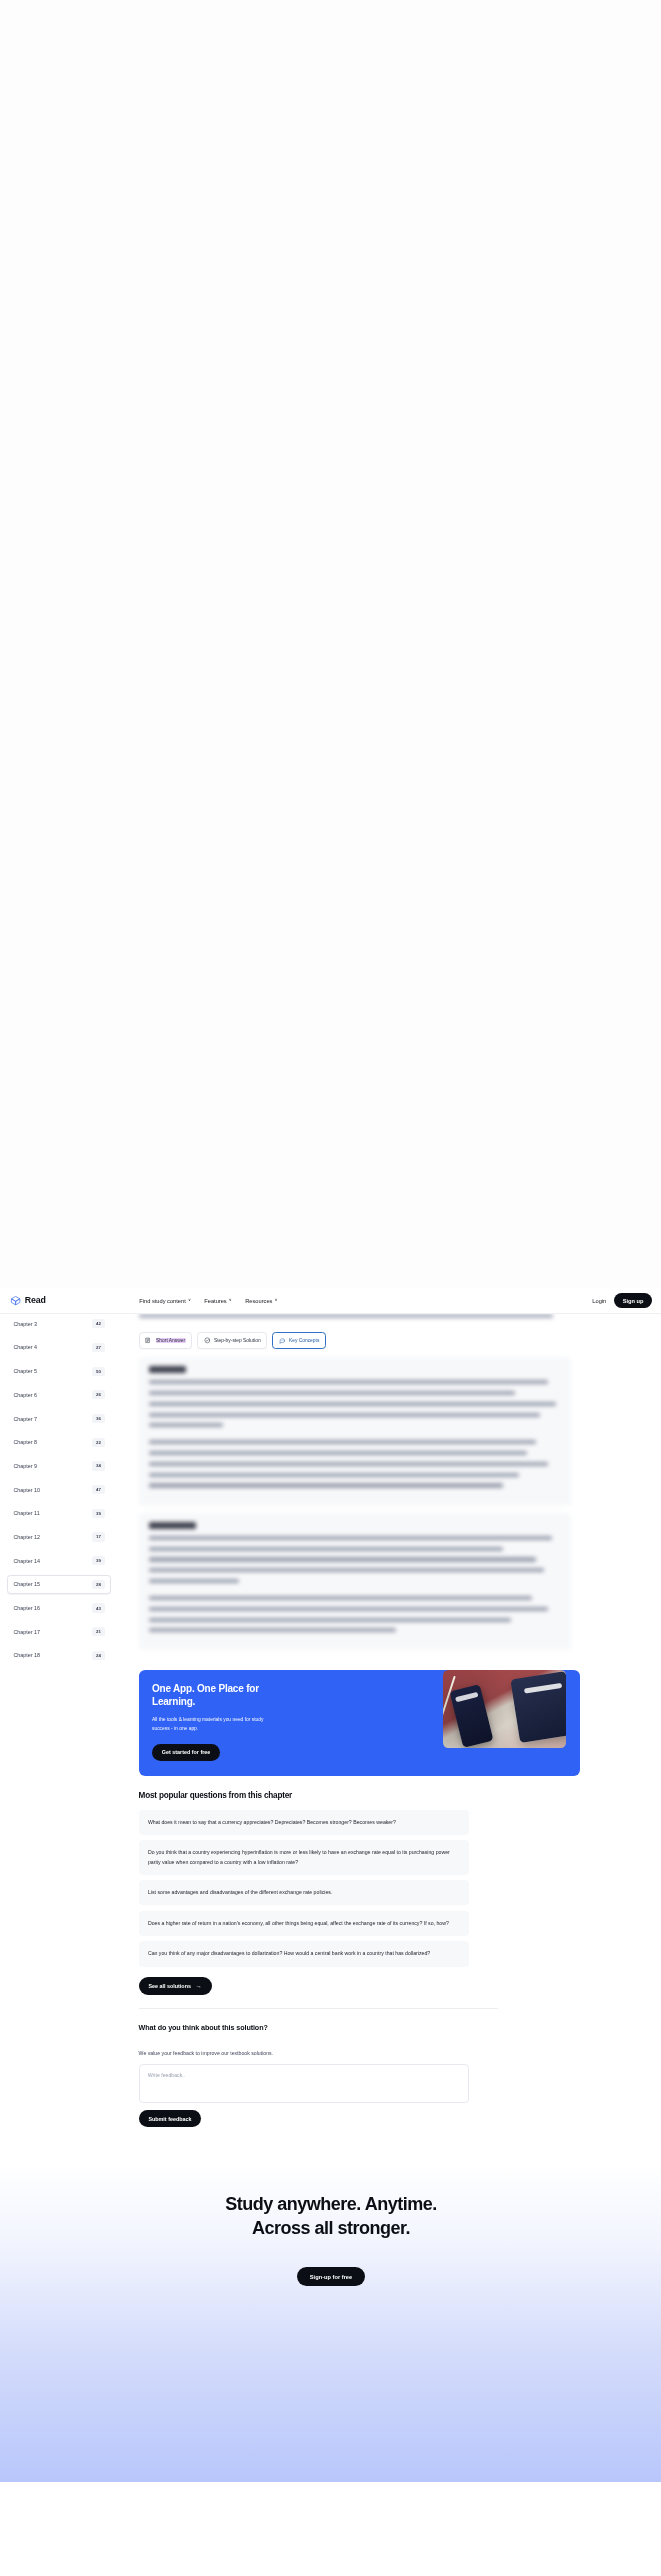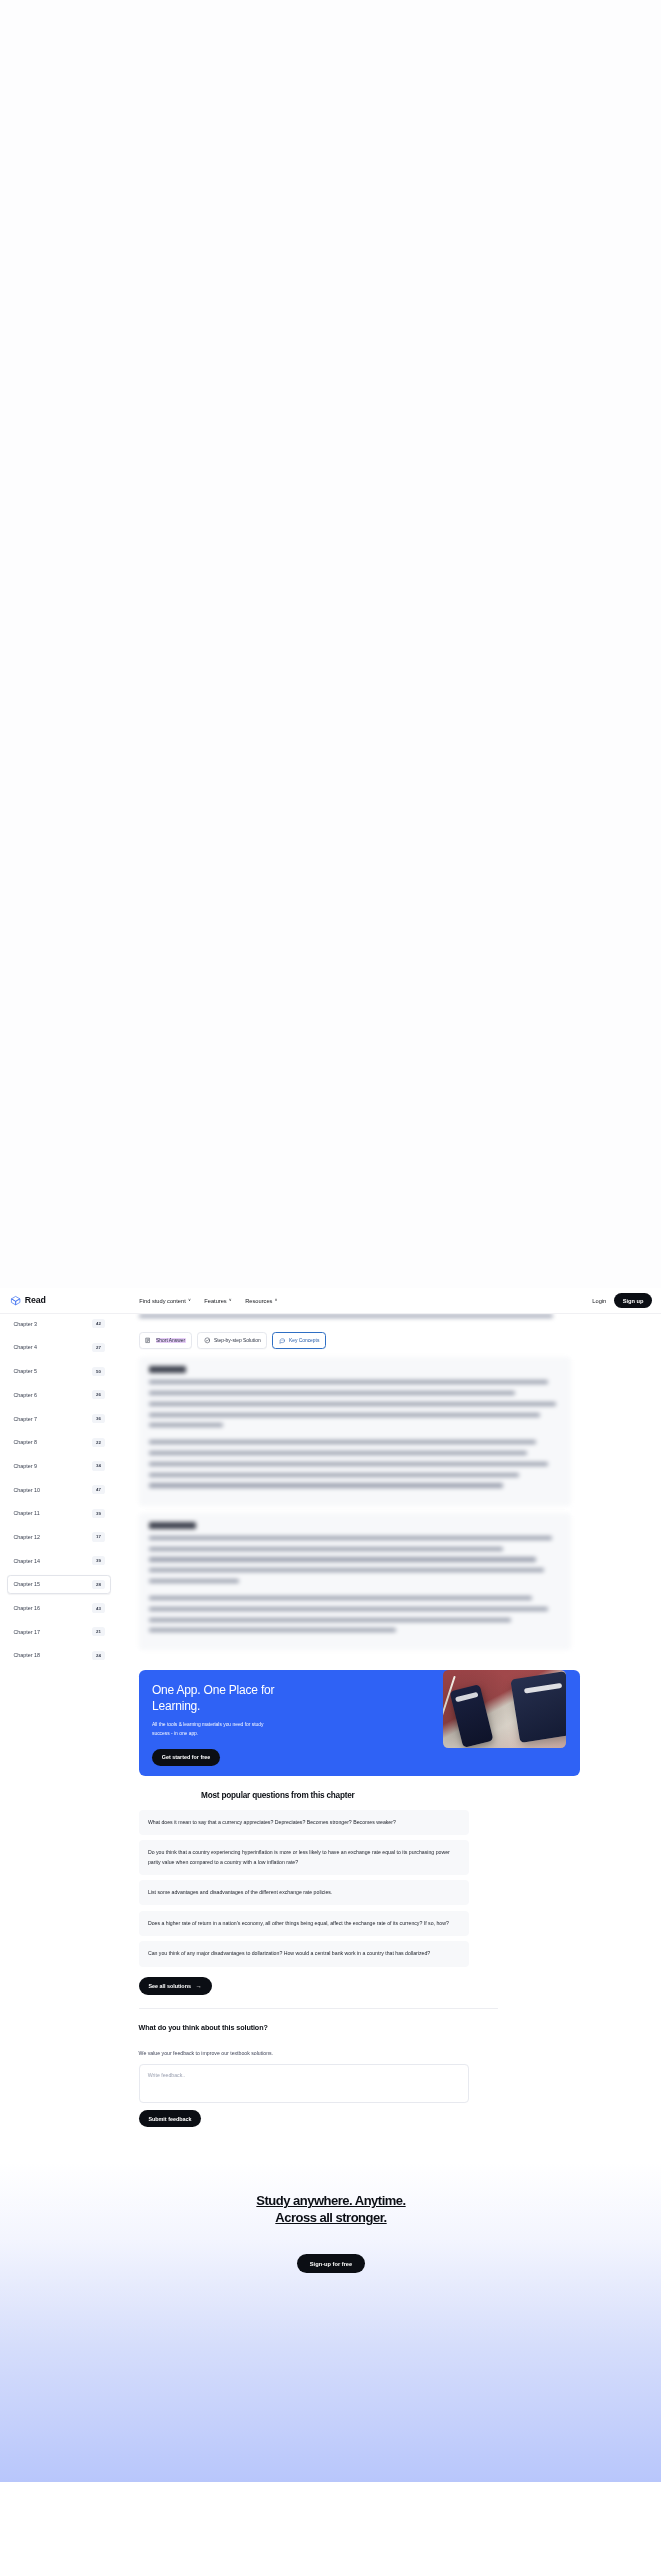--- a/index.html
+++ b/index.html
@@ -151,22 +151,22 @@
     margin: 5.2px 0 0 9.3px;
     background: #2f62f5;
     border-radius: 6.2px;
     display: flex;
     overflow: hidden;
     height: 106px;
   }
   .promo-text { padding: 13.4px 0 10.3px 13.4px; flex: 1; }
   .promo-title {
     color: #ffffff;
-    font-size: 12px;
-    font-weight: 400;
+    font-size: 10px;
+    font-weight: 700;
     line-height: 1.28;
     letter-spacing: -0.2px;
     max-width: 129px;
   }
   .promo-sub {
     color: #ffffff;
     font-size: 4.9px;
     line-height: 1.85;
     margin-top: 6.2px;
     max-width: 124px;
@@ -228,21 +228,20 @@
   
   .section { padding: 14.4px 0 0 9.3px; }
   .section-title {
     font-size: 8.2px;
     font-weight: 700;
     color: #0b0e14;
     letter-spacing: -0.2px;
     line-height: 1.35;
     margin-bottom: 8.2px;
     max-width: 216px;
-    text-align: right;
   }
 
   .qa-item {
     background: #f7f8fa;
     border-radius: 4.1px;
     padding: 8.2px 9.3px;
     margin-bottom: 5.2px;
     font-size: 5.2px;
     line-height: 1.75;
     color: #22262f;
@@ -308,28 +307,27 @@
   .cta {
     margin-top: 36px;
     height: 319px;
     background: linear-gradient(180deg, #ffffff 0%, #f3f5fe 24%, #d5ddfb 58%, #b8c6fb 100%);
     display: flex;
     flex-direction: column;
     align-items: center;
     padding-top: 30px;
   }
   .cta-title {
-    font-size: 13px;
+    font-size: 18px;
     font-weight: 700;
     color: #0b0e14;
     text-align: center;
     line-height: 1.3;
     letter-spacing: -0.5px;
     max-width: 319px;
-    text-decoration: underline;
   }
   .cta-btn {
     margin-top: 27px;
     background: #0b0e14;
     color: #ffffff;
     border: none;
     border-radius: 515px;
     font-size: 5.7px;
     font-weight: 700;
     padding: 6.7px 12.4px;

